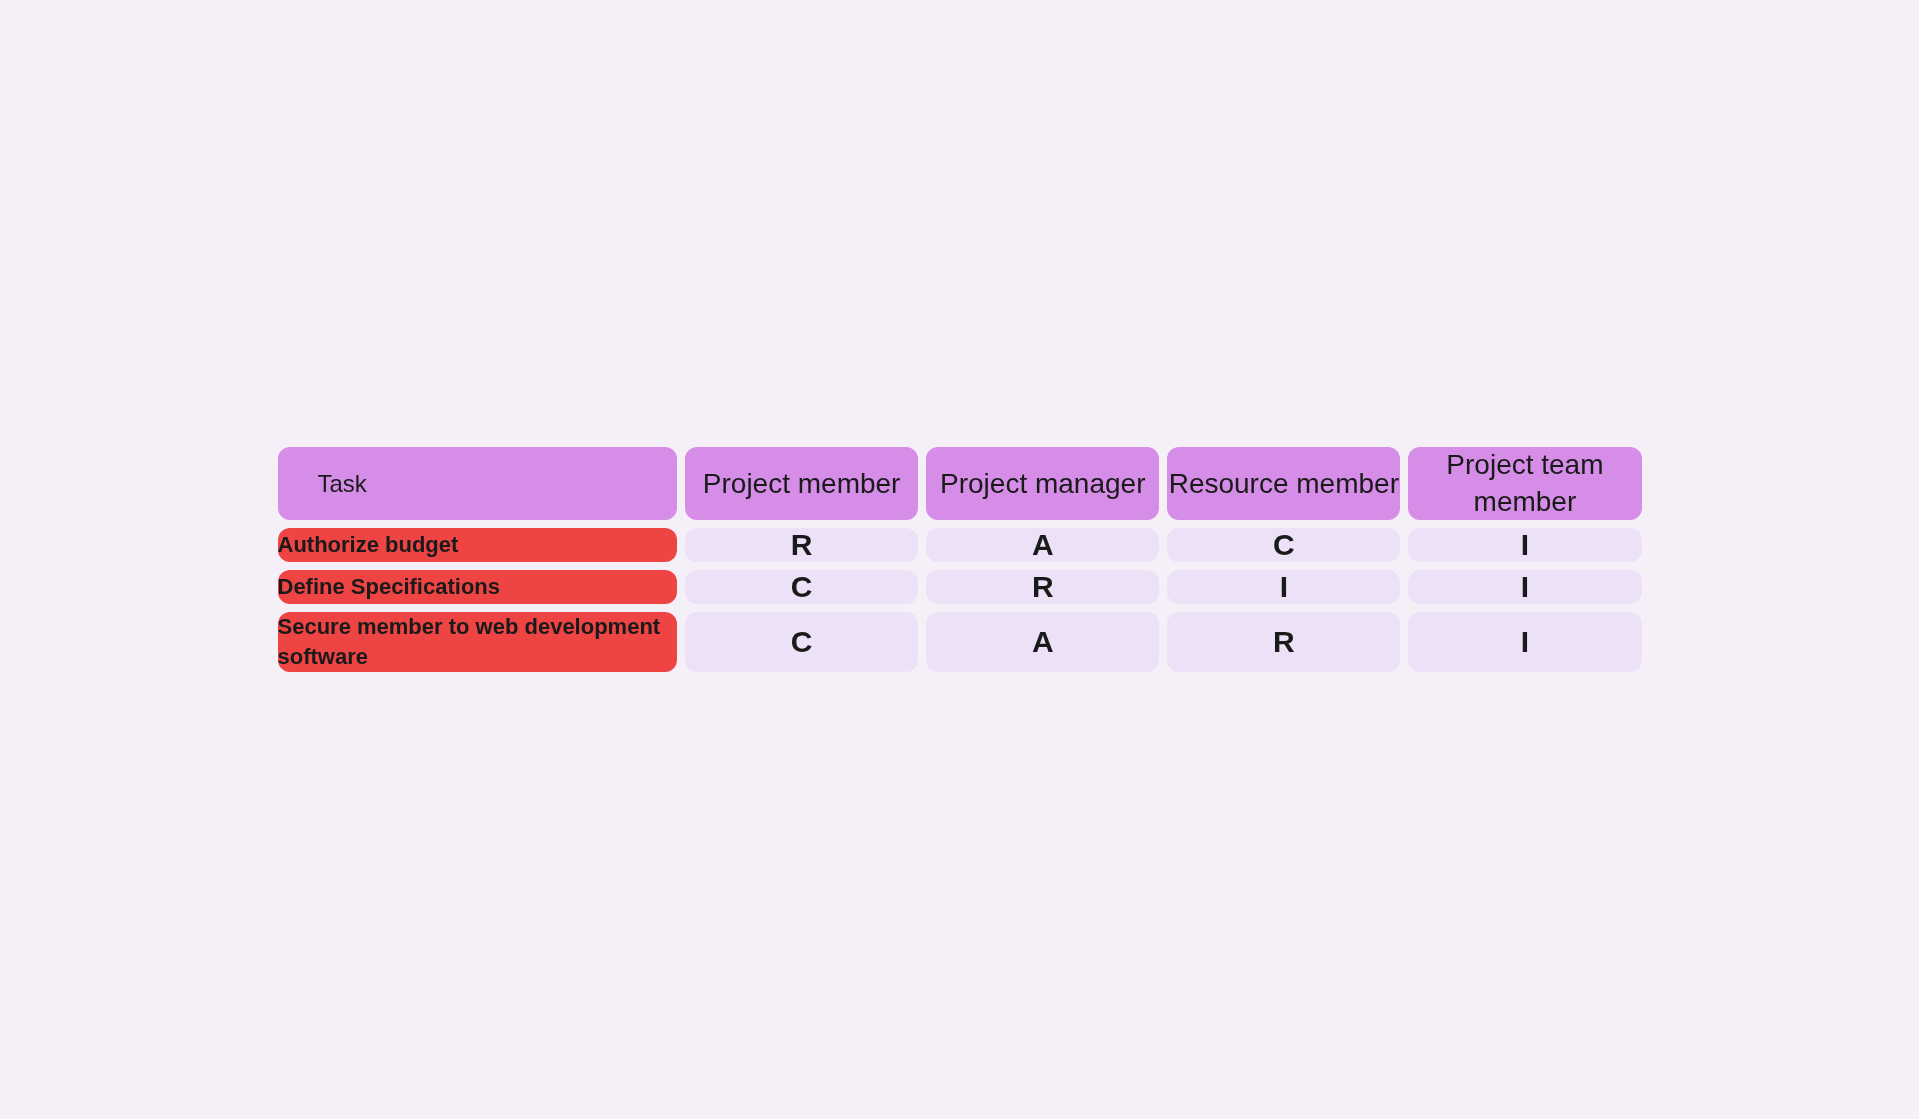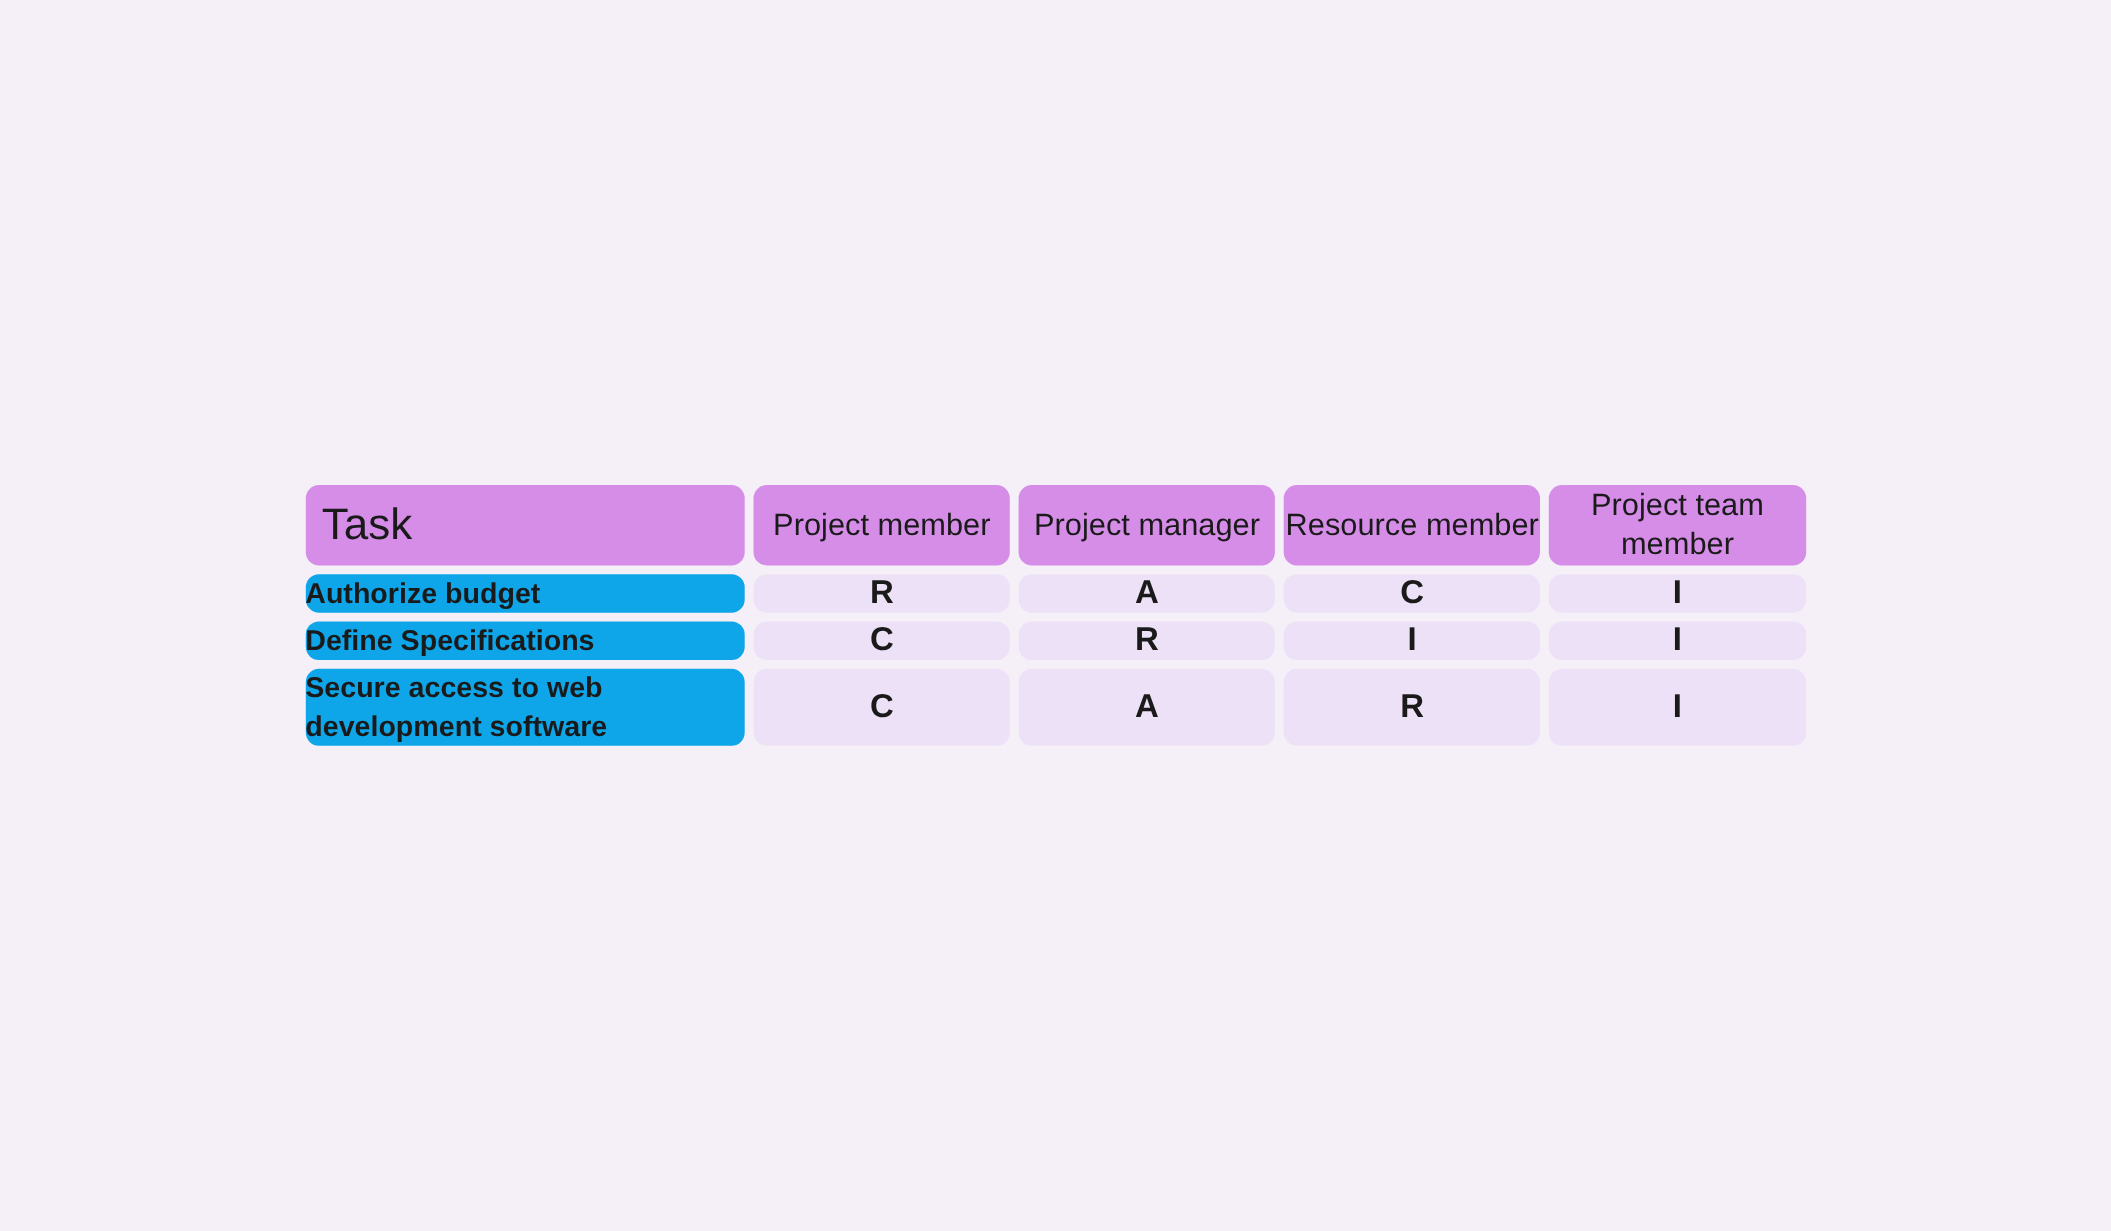--- a/index.html
+++ b/index.html
@@ -43,34 +43,34 @@
       padding: 28px 20px;
       font-size: 28px;
       color: #1a1a1a;
       font-weight: 400;
       vertical-align: middle;
       line-height: 1.3;
     }
 
     .header-cell.task-header {
       text-align: left;
-      padding-left: 15px;
-      font-size: 40px;
+      padding-left: 40px;
+      font-size: 24px;
     }
 
     
     .data-row td {
       vertical-align: middle;
     }
 
     .task-cell {
-      background-color: #0ea5e9;
+      background-color: #ef4444;
       border-radius: 12px;
       padding: 32px 36px;
-      font-size: 26px;
+      font-size: 22px;
       font-weight: 700;
       color: #1a1a1a;
       line-height: 1.35;
     }
 
     .raci-cell {
       background-color: #ede1f7;
       border-radius: 12px;
       text-align: center;
       padding: 32px 20px;
@@ -117,21 +117,21 @@
           <td class="raci-cell">I</td>
         </tr>
         <tr class="data-row">
           <td class="task-cell">Define Specifications</td>
           <td class="raci-cell">C</td>
           <td class="raci-cell">R</td>
           <td class="raci-cell">I</td>
           <td class="raci-cell">I</td>
         </tr>
         <tr class="data-row">
-          <td class="task-cell">Secure access to web development software</td>
+          <td class="task-cell">Secure member to web development software</td>
           <td class="raci-cell">C</td>
           <td class="raci-cell">A</td>
           <td class="raci-cell">R</td>
           <td class="raci-cell">I</td>
         </tr>
       </tbody>
   </table>
 </div>
 
 </body></html>

